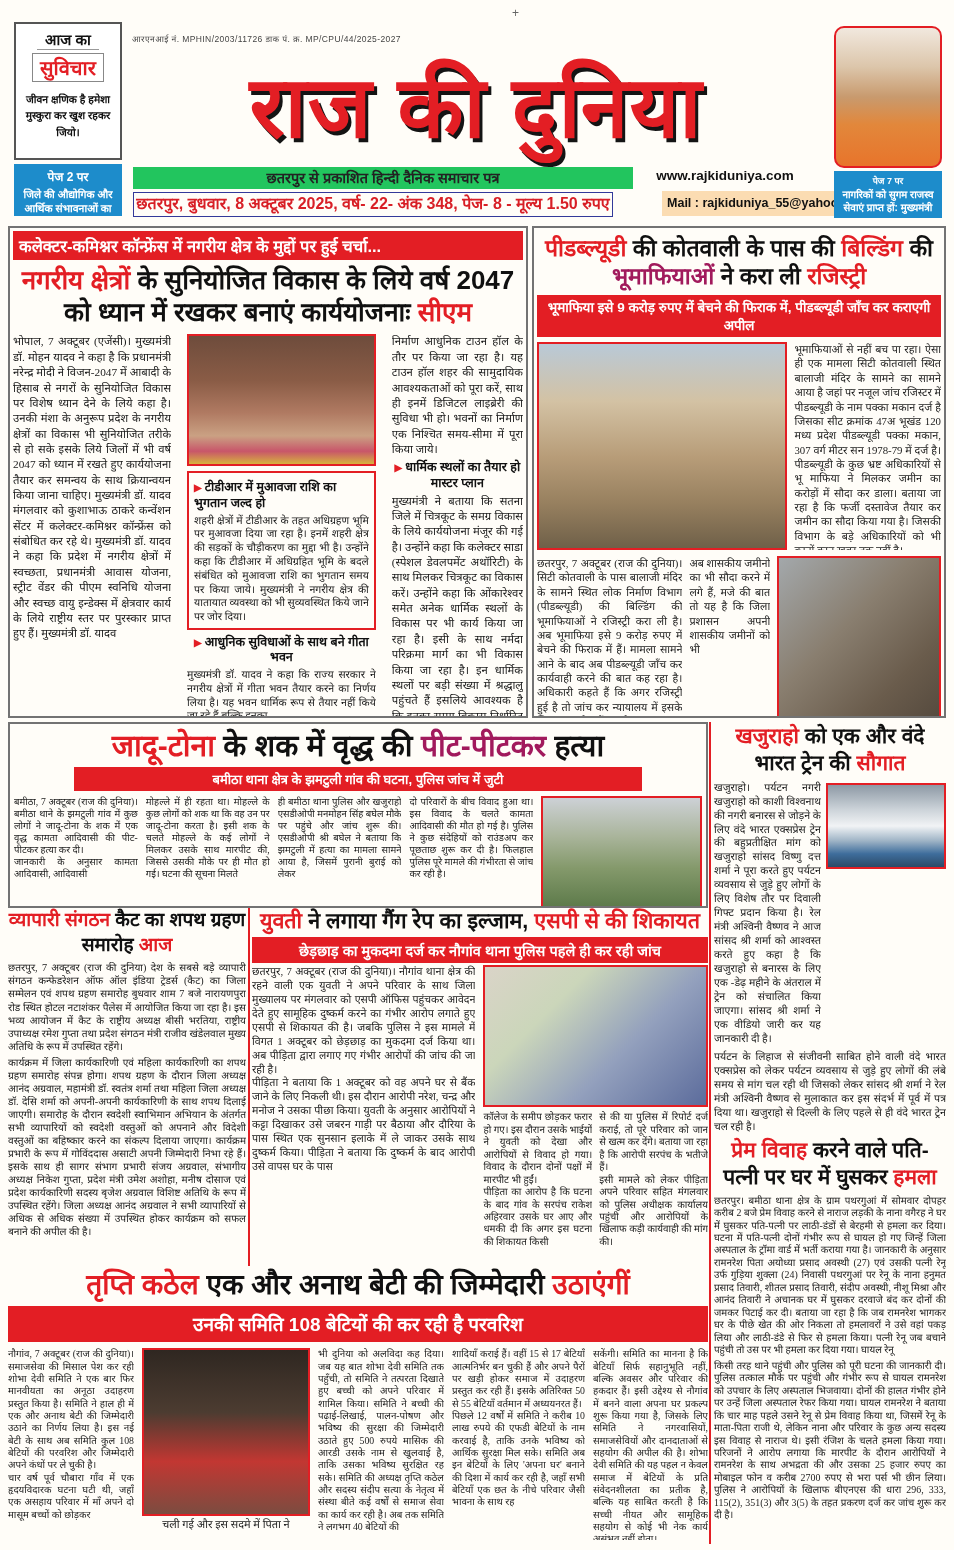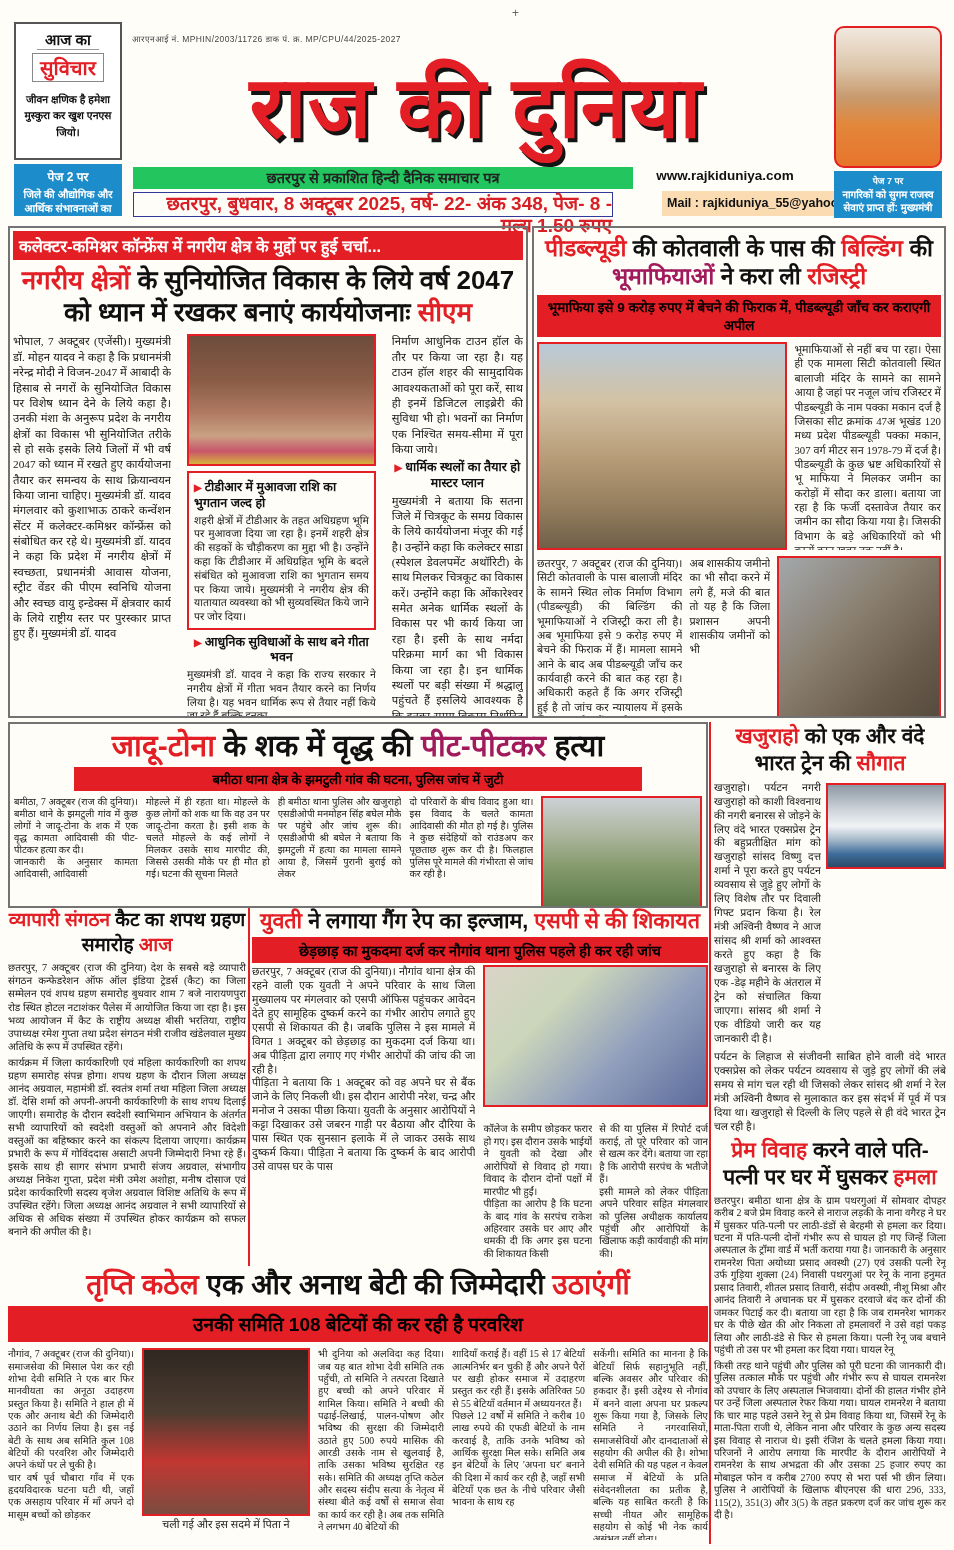--- a/index.html
+++ b/index.html
@@ -12,21 +12,21 @@
   .photo{border:2px solid #e31e24;box-sizing:border-box;}
   .ph-meeting{background:linear-gradient(180deg,#6e4c3c 0%,#8a5c46 35%,#b07a62 60%,#caa183 78%,#c8566a 90%,#d7b23e 100%);}
   .ph-building{background:linear-gradient(180deg,#b9c9d7 0%,#d3c2a4 28%,#b89d79 55%,#97805f 78%,#6f6049 100%);}
   .ph-door{background:linear-gradient(135deg,#a3a8ab 0%,#897e6f 38%,#6a5c4c 68%,#4c4238 100%);}
   .ph-crowd{background:linear-gradient(180deg,#cdd1d6 0%,#aab59c 35%,#84996b 65%,#5e7b4b 100%);}
   .ph-train{background:linear-gradient(180deg,#8d99a5 0%,#ccd3d9 30%,#f1f3f5 50%,#9fb4c6 68%,#3e6d9c 84%,#2c4a67 100%);}
   .ph-women{background:linear-gradient(135deg,#dad4c8 0%,#cbd6ba 30%,#93a0bd 62%,#5c6c9c 100%);}
   .ph-kids{background:linear-gradient(180deg,#2f2721 0%,#4c3c31 38%,#c23732 68%,#7c4c40 100%);}
   .ph-cm{background:linear-gradient(180deg,#f1e8de 0%,#dcc6ab 28%,#c89a6e 50%,#e2873b 70%,#e8742b 100%);}
   .kicker{background:#e31e24;color:#fff;font-weight:700;}
-  .strip{background:#e31e24;color:#000000;font-weight:700;text-align:center;}
+  .strip{background:#e31e24;color:#ffffff;font-weight:700;text-align:center;}
   .headline{font-weight:700;color:#101010;text-align:center;line-height:1.22;}
   .body-text{font-family:"Liberation Serif",serif;text-align:justify;color:#1b1b1b;
              white-space:pre-line;overflow:hidden;}
   .cols{display:flex;gap:16px;}
   .subhead{font-weight:700;font-size:12.5px;text-align:center;color:#111;line-height:1.25;margin:3px 0 2px;}
   .arrow{color:#e31e24;font-size:10px;margin-right:3px;}
   .tdr-box{border:2px solid #e31e24;padding:4px 5px;margin:5px 0;}
   .vline{background:#e31e24;width:2px;}
   .suvichar{border:2px solid #555;text-align:center;box-sizing:border-box;padding:5px 3px;background:#fff;}
   .bluebox{background:#1d8ccb;color:#fff;font-weight:700;text-align:center;box-sizing:border-box;}
@@ -35,37 +35,37 @@
 </head>
 <body>
 
 <div class="page">
 
   <div class="abs" style="left:512px;top:6px;font-size:12px;color:#666;">+</div>
 
   <div class="abs suvichar" style="left:14px;top:22px;width:108px;height:138px;">
     <div style="font-size:15px;font-weight:700;border-bottom:1px solid #999;display:inline-block;padding:0 8px;">आज का</div>
     <div class="red" style="font-size:20px;font-weight:700;border:1px solid #888;display:inline-block;padding:0 7px;margin:3px 0 9px;">सुविचार</div>
-    <div style="font-size:10.5px;font-weight:700;line-height:1.55;">जीवन क्षणिक है हमेशा मुस्कुरा कर खुश एनएस जियो।</div>
+    <div style="font-size:10.5px;font-weight:700;line-height:1.55;">जीवन क्षणिक है हमेशा मुस्कुरा कर खुश रहकर जियो।</div>
   </div>
 
   <div class="abs bluebox" style="left:14px;top:164px;width:108px;height:52px;padding:4px 6px;">
     <div style="font-size:12px;margin-bottom:3px;">पेज 2 पर</div>
     <div style="font-size:10.5px;line-height:1.3;">जिले की औद्योगिक और आर्थिक संभावनाओं का</div>
   </div>
 
   <div class="abs" style="left:132px;top:33px;font-size:8.5px;color:#444;letter-spacing:.4px;">आरएनआई नं. MPHIN/2003/11726 डाक पं. क्र. MP/CPU/44/2025-2027</div>
 
   <div class="abs" style="left:120px;top:42px;width:712px;height:122px;display:flex;align-items:center;justify-content:center;">
     <div style="font-size:86px;font-weight:700;color:#e31e24;text-shadow:3px 4px 0 #141414;letter-spacing:1px;white-space:nowrap;">राज की दुनिया</div>
   </div>
 
   <div class="abs" style="left:133px;top:167px;width:500px;height:22px;background:#22c55e;text-align:center;font-weight:700;font-size:14.5px;line-height:22px;color:#222;">छतरपुर से प्रकाशित हिन्दी दैनिक समाचार पत्र</div>
 
-  <div class="abs" style="left:133px;top:192px;width:480px;height:25px;border:1.5px solid #33399a;box-sizing:border-box;text-align:right;font-weight:700;font-size:19px;line-height:22px;color:#d81f26;">छतरपुर, बुधवार, 8 अक्टूबर 2025, वर्ष- 22- अंक 348, पेज- 8 - मूल्य 1.50 रुपए</div>
+  <div class="abs" style="left:133px;top:192px;width:480px;height:25px;border:1.5px solid #33399a;box-sizing:border-box;text-align:center;font-weight:700;font-size:16px;line-height:22px;color:#d81f26;">छतरपुर, बुधवार, 8 अक्टूबर 2025, वर्ष- 22- अंक 348, पेज- 8 - मूल्य 1.50 रुपए</div>
 
   <div class="abs" style="left:620px;top:168px;width:210px;text-align:center;font-weight:700;font-size:13.5px;color:#111;">www.rajkiduniya.com</div>
 
   <div class="abs" style="left:618px;top:191px;width:214px;height:25px;background:#fbdcb2;text-align:center;font-weight:700;font-size:12.5px;line-height:25px;color:#111;margin-left:44px;">Mail : rajkiduniya_55@yahoo.co.in</div>
 
   <div class="abs ph-cm" style="left:834px;top:26px;width:108px;height:142px;border:2.5px solid #e31e24;border-radius:10px;box-sizing:border-box;"></div>
 
   <div class="abs bluebox" style="left:834px;top:171px;width:108px;height:47px;padding:3px 2px;">
     <div style="font-size:9px;margin-bottom:2px;">पेज 7 पर</div>
     <div style="font-size:10px;line-height:1.25;">नागरिकों को सुगम राजस्व सेवाएं प्राप्त हों: मुख्यमंत्री</div>
@@ -148,21 +148,21 @@
   <div class="abs vline" style="left:248px;top:908px;height:358px;width:1.5px;"></div>
 
   <div class="abs" style="left:252px;top:908px;width:456px;height:358px;overflow:hidden;">
     <div class="headline" style="font-size:21.5px;"><span class="red">युवती</span><span> ने लगाया गैंग रेप का इल्जाम, </span><span class="red">एसपी से की शिकायत</span></div>
     <div class="strip" style="font-size:14.5px;padding:3px 0;margin:3px 0 2px;">छेड़छाड़ का मुकदमा दर्ज कर नौगांव थाना पुलिस पहले ही कर रही जांच</div>
     <div style="display:flex;gap:8px;height:296px;">
       <div class="body-text" style="flex:0 0 49%;font-size:10.7px;line-height:1.3;">छतरपुर, 7 अक्टूबर (राज की दुनिया)। नौगांव थाना क्षेत्र की रहने वाली एक युवती ने अपने परिवार के साथ जिला मुख्यालय पर मंगलवार को एसपी ऑफिस पहुंचकर आवेदन देते हुए सामूहिक दुष्कर्म करने का गंभीर आरोप लगाते हुए एसपी से शिकायत की है। जबकि पुलिस ने इस मामले में विगत 1 अक्टूबर को छेड़छाड़ का मुकदमा दर्ज किया था। अब पीड़िता द्वारा लगाए गए गंभीर आरोपों की जांच की जा रही है।
     पीड़िता ने बताया कि 1 अक्टूबर को वह अपने घर से बैंक जाने के लिए निकली थी। इस दौरान आरोपी नरेश, चन्द्र और मनोज ने उसका पीछा किया। युवती के अनुसार आरोपियों ने कट्टा दिखाकर उसे जबरन गाड़ी पर बैठाया और दौरिया के पास स्थित एक सुनसान इलाके में ले जाकर उसके साथ दुष्कर्म किया। पीड़िता ने बताया कि दुष्कर्म के बाद आरोपी उसे वापस घर के पास</div>
       <div style="flex:1;overflow:hidden;">
         <div class="photo ph-women" style="width:100%;height:142px;"></div>
-        <div style="display:flex;gap:7px;margin-top:16px;">
+        <div style="display:flex;gap:7px;margin-top:4px;">
           <div class="body-text" style="flex:1;font-size:9.9px;line-height:1.26;">कॉलेज के समीप छोड़कर फरार हो गए। इस दौरान उसके भाईयों ने युवती को देखा और आरोपियों से विवाद हो गया। विवाद के दौरान दोनों पक्षों में मारपीट भी हुईं।
     पीड़िता का आरोप है कि घटना के बाद गांव के सरपंच राकेश अहिरवार उसके घर आए और धमकी दी कि अगर इस घटना की शिकायत किसी</div>
           <div class="body-text" style="flex:1;font-size:9.9px;line-height:1.26;">से की या पुलिस में रिपोर्ट दर्ज कराई, तो पूरे परिवार को जान से खत्म कर देंगे। बताया जा रहा है कि आरोपी सरपंच के भतीजे हैं।
     इसी मामले को लेकर पीड़िता अपने परिवार सहित मंगलवार को पुलिस अधीक्षक कार्यालय पहुंची और आरोपियों के खिलाफ कड़ी कार्यवाही की मांग की।</div>
         </div>
       </div>
     </div>
   </div>
 
   <div class="abs" style="left:8px;top:1268px;width:700px;height:276px;overflow:hidden;">

